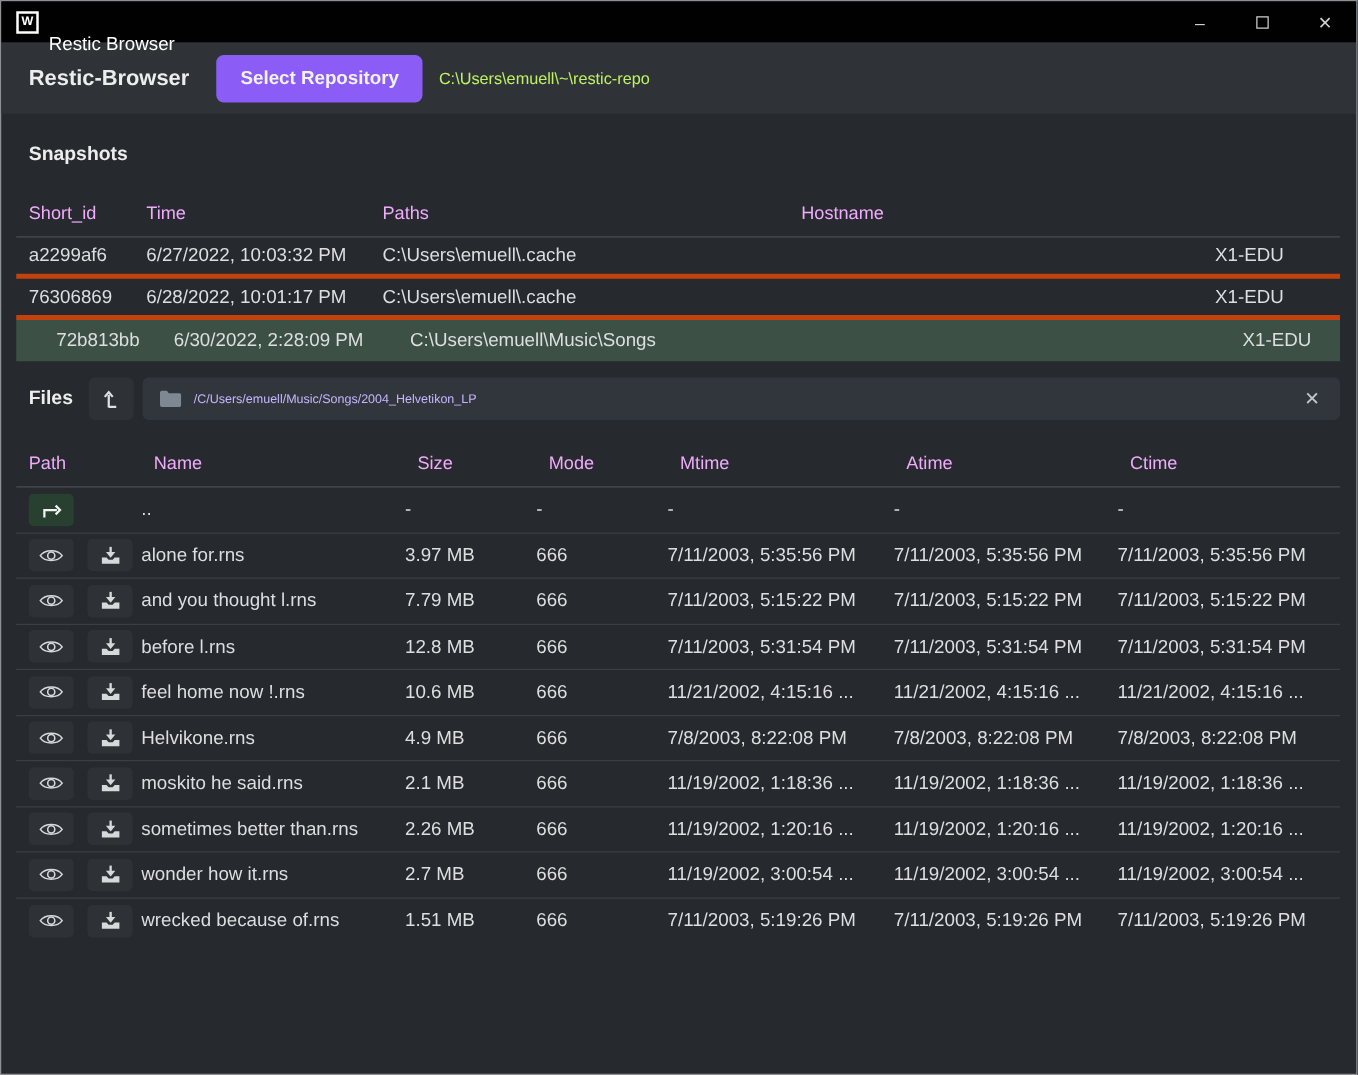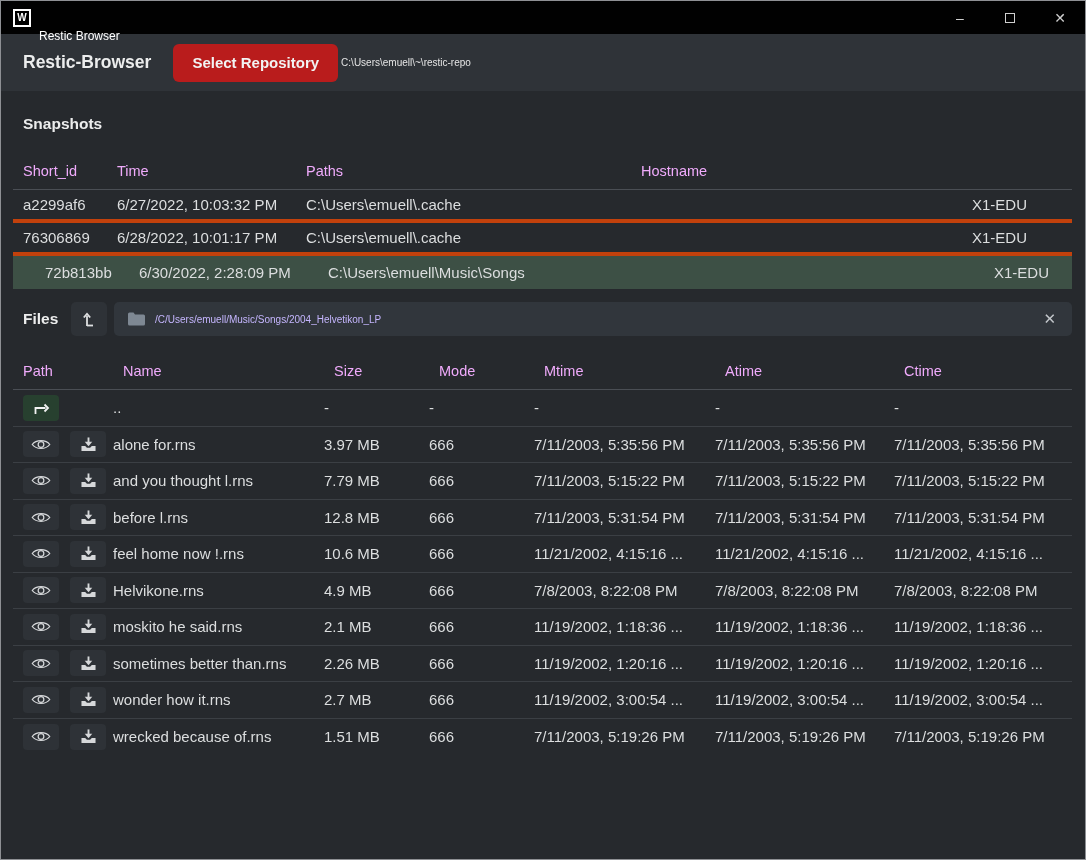--- a/index.html
+++ b/index.html
@@ -9,31 +9,31 @@
     background:#26292d;
     border:1px solid #8e9094;
     overflow:hidden;
     color:#dcdedf;
   }
   
   .titlebar { height:33px; background:#010101; display:flex; align-items:center; padding-left:12px; }
   .win-logo { width:18px; height:18px; border:2px solid #ffffff; background:#000;
     display:flex; align-items:center; justify-content:center;
     color:#fff; font-weight:bold; font-size:10px; margin-right:8px; }
-  .titlebar-title { color:#ffffff; font-size:12px;margin-top:36px; }
+  .titlebar-title { color:#ffffff; font-size:15px;margin-top:36px; }
   .win-controls { margin-left:auto; display:flex; height:100%; }
   .win-btn { width:50px; height:100%; display:flex; align-items:center; justify-content:center;
     color:#cfcfcf; font-size:14px; cursor:default; }
   .max-glyph { width:10px; height:10px; border:1px solid #cfcfcf; display:block; }
   
   .appheader { height:57px; background:#2f3338; display:flex; align-items:center; padding:16px 22px; }
   .app-title { font-size:17.5px; font-weight:bold; color:#eceded; margin-right:22px; }
-  .select-repo-btn { background:#b91c1c; color:#f2f3f3; font-weight:bold; font-size:15px;
+  .select-repo-btn { background:#8b5cf6; color:#f2f3f3; font-weight:bold; font-size:15px;
     border:none; border-radius:6px; height:38px; padding:0 19px; font-family:inherit; }
-  .repo-path { color:#e5e5e5; font-size:10px; margin-left:3px; }
+  .repo-path { color:#bef264; font-size:13px; margin-left:13px; }
   
   .section-heading { color:#eceded; font-weight:bold; font-size:15.5px; }
   .snapshots-heading { padding:24px 22px 19px 22px; }
   
   .table { margin:0 13px 0 12px; }
   .t-header { display:grid; align-items:center; height:38px; padding-left:10px;
     color:#f0abfc; font-size:14.5px; border-bottom:1px solid #4a4e54; }
   .snap-grid { grid-template-columns: 94px 189px 335px 331px 1fr; }
   .file-grid { grid-template-columns: 100px 211px 105px 105px 181px 179px 1fr; }
   .snap-row { display:grid; align-items:center; height:33px; padding-left:10px;

